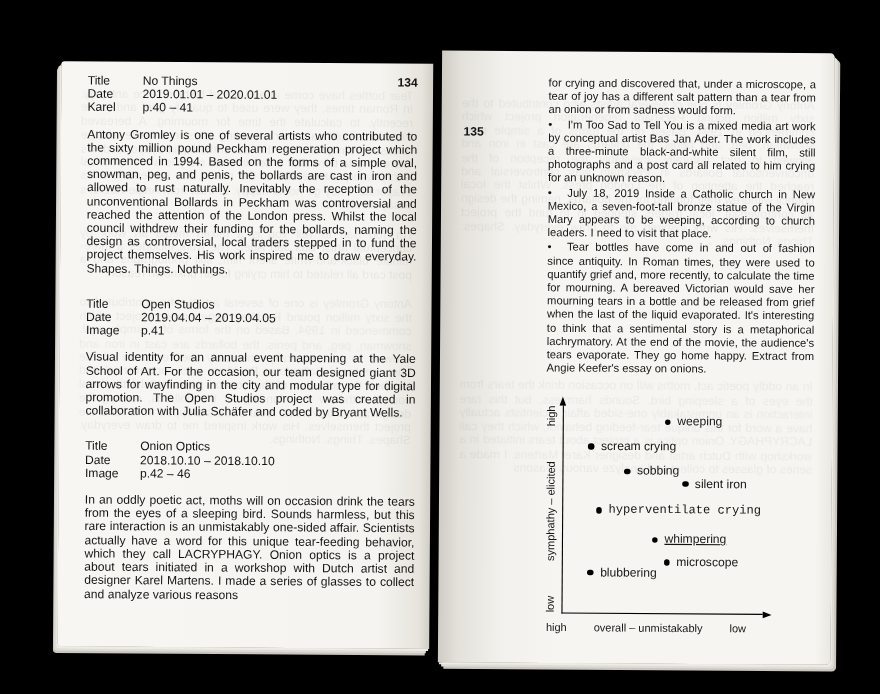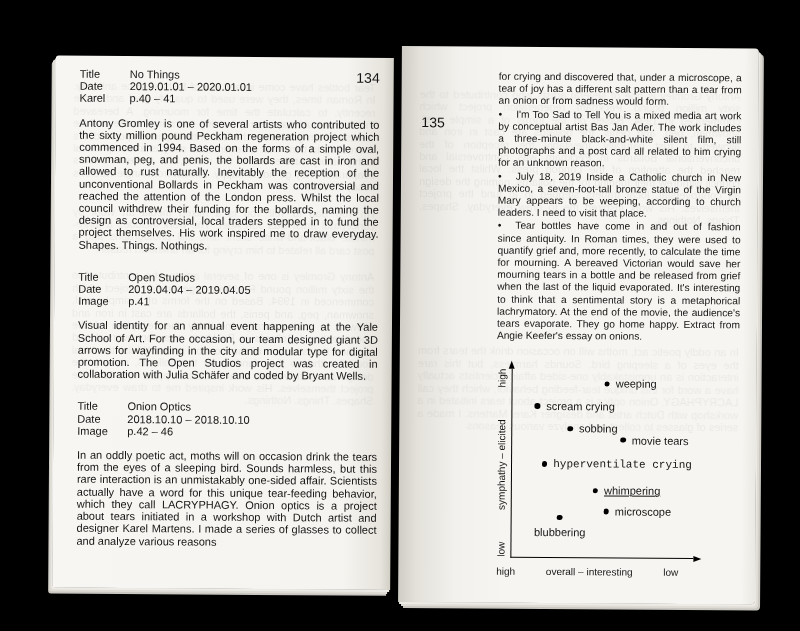--- a/index.html
+++ b/index.html
@@ -18,21 +18,21 @@
   .page-right{
     left:346px;top:0;width:357px;height:556px;border-radius:0 4px 4px 0;
     background:linear-gradient(to right,#cfccc5 0%,#e3e1da 5%,#f2f1ed 16%,#f6f5f1 30%,#f6f5f1 96%,#eae8e2 100%);
     box-shadow:1px 2px 0 0 #edebe5,3px 4px 0 0 #dedcd5,5px 6px 0 0 #c9c7c0,8px 11px 16px rgba(0,0,0,.65);
   }
   .ghost{
     position:absolute;inset:24px 18px;overflow:hidden;opacity:.05;filter:blur(.4px);
     transform:scaleX(-1);text-align:justify;color:#000;pointer-events:none;z-index:0;
   }
   .ghost p{margin:0 0 14px 0;font-size:11px;line-height:12.4px;}
-  .pagenum{position:absolute;font-size:14px;z-index:2;}
+  .pagenum{position:absolute;font-size:11px;z-index:2;font-weight:bold;}
   .pagenum-left{right:14px;top:12px;}
   .pagenum-right{left:20px;top:24px;margin-top:44px;}
   .content-left{
     position:absolute;left:24px;top:12px;width:300px;z-index:1;
     font-size:11px;line-height:12.2px;
   }
   .content-right{
     position:absolute;left:97px;top:24px;width:243px;z-index:1;
     font-size:10.2px;line-height:12.2px;
   }
@@ -178,40 +178,40 @@
           <div class="pt" style="left: 14%; top: 18%;">
             <span class="dot"></span>
             <span class="pt-label">scream crying</span>
           </div>
           <div class="pt" style="left: 32%; top: 30%;">
             <span class="dot"></span>
             <span class="pt-label">sobbing</span>
           </div>
           <div class="pt" style="left: 61%; top: 36%;">
             <span class="dot"></span>
-            <span class="pt-label">movie tears</span>
+            <span class="pt-label">silent iron</span>
           </div>
           <div class="pt" style="left: 18%; top: 49%; font-family: Liberation Mono, monospace;">
             <span class="dot"></span>
             <span class="pt-label">hyperventilate crying</span>
           </div>
           <div class="pt" style="left: 46%; top: 63%; text-decoration: underline;">
             <span class="dot"></span>
             <span class="pt-label">whimpering</span>
           </div>
           <div class="pt" style="left: 52%; top: 74%;">
             <span class="dot"></span>
             <span class="pt-label">microscope</span>
           </div>
-          <div class="pt" style="left: 14%; top: 79%; flex-direction: column;">
+          <div class="pt" style="left: 14%; top: 79%;">
             <span class="dot"></span>
             <span class="pt-label">blubbering</span>
           </div>
         </div>
       <div class="xlabels">
         <span>high</span>
-        <span>overall – interesting</span>
+        <span>overall – unmistakably</span>
         <span>low</span>
       </div>
     </div>
   </div>
 
 </div>
 
 </body></html>

